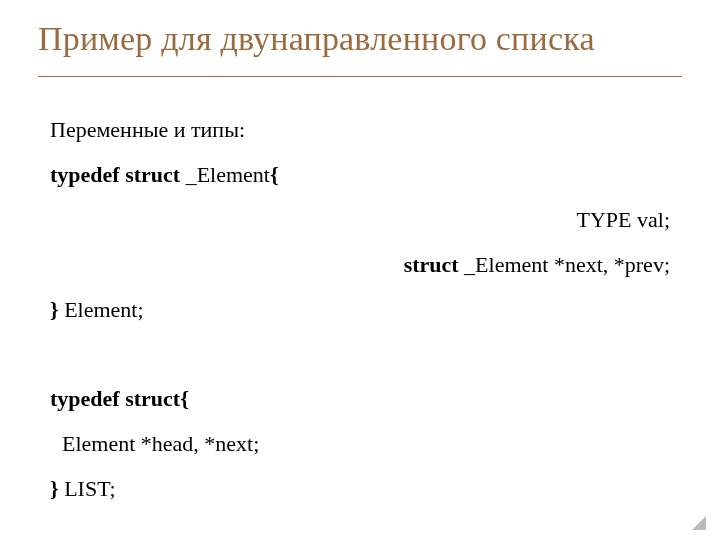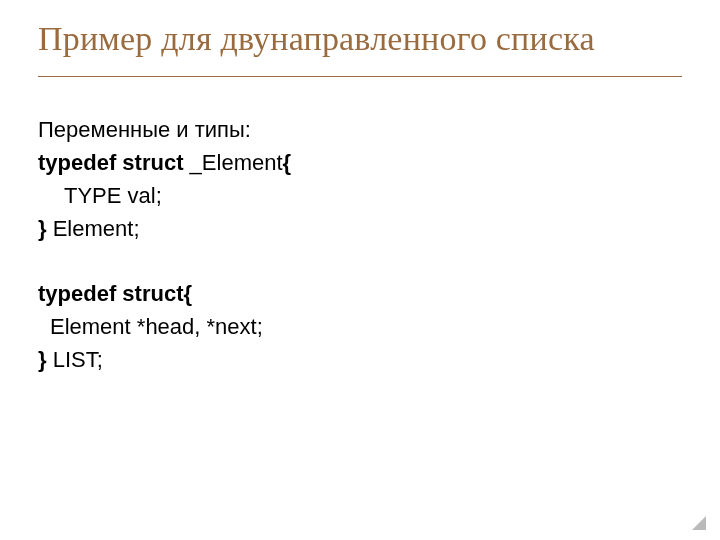--- a/index.html
+++ b/index.html
@@ -33,24 +33,26 @@
     margin: 2px 0 0 0;
     width: 100%;
   }
   .body {
     margin-top: 36px;
     font-size: 22px;
     line-height: 1.5;
     color: #000000;
   }
   .body p {
-    margin: 0;
+    margin: 12px;
+    font-family: Liberation Serif, serif;
   }
   .indent {
     padding-left: 26px;
+    text-align: right;
   }
   .indent-small {
     padding-left: 12px;
   }
   .bold {
     font-weight: 700;
   }
   .spacer {
     height: 32px;
   }
@@ -76,20 +78,23 @@
   <div class="body">
 
     <p>Переменные и типы:</p>
 
     <p>
       <span class="bold">typedef struct </span><span>_Element</span><span class="bold">{</span>
     </p>
 
     <p class="indent">TYPE val;</p>
 
+    <p class="indent">
+      <span class="bold">struct </span><span>_Element *next, *prev;</span>
+    </p>
 
     <p>
       <span class="bold">} </span><span>Element;</span>
     </p>
 
     <div class="spacer"></div>
 
     <p>
       <span class="bold">typedef struct</span><span class="bold">{</span>
     </p>

